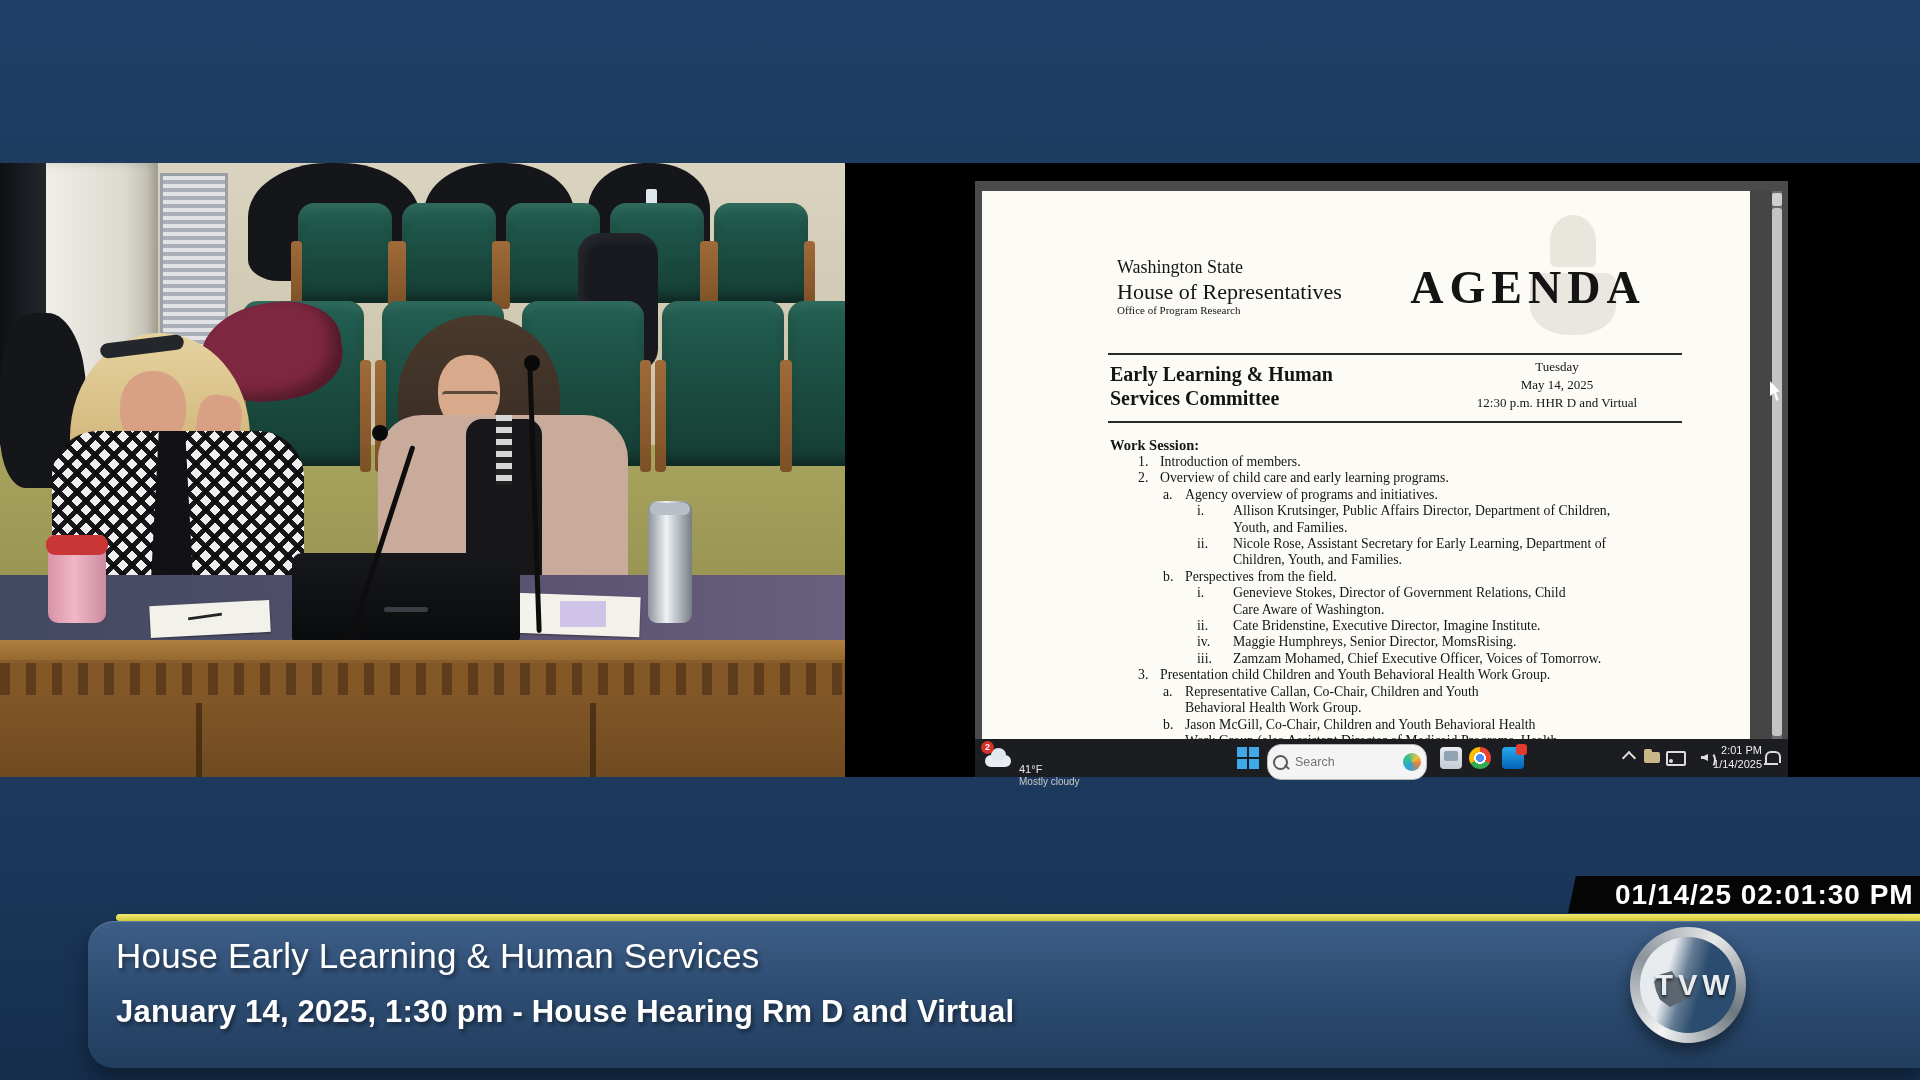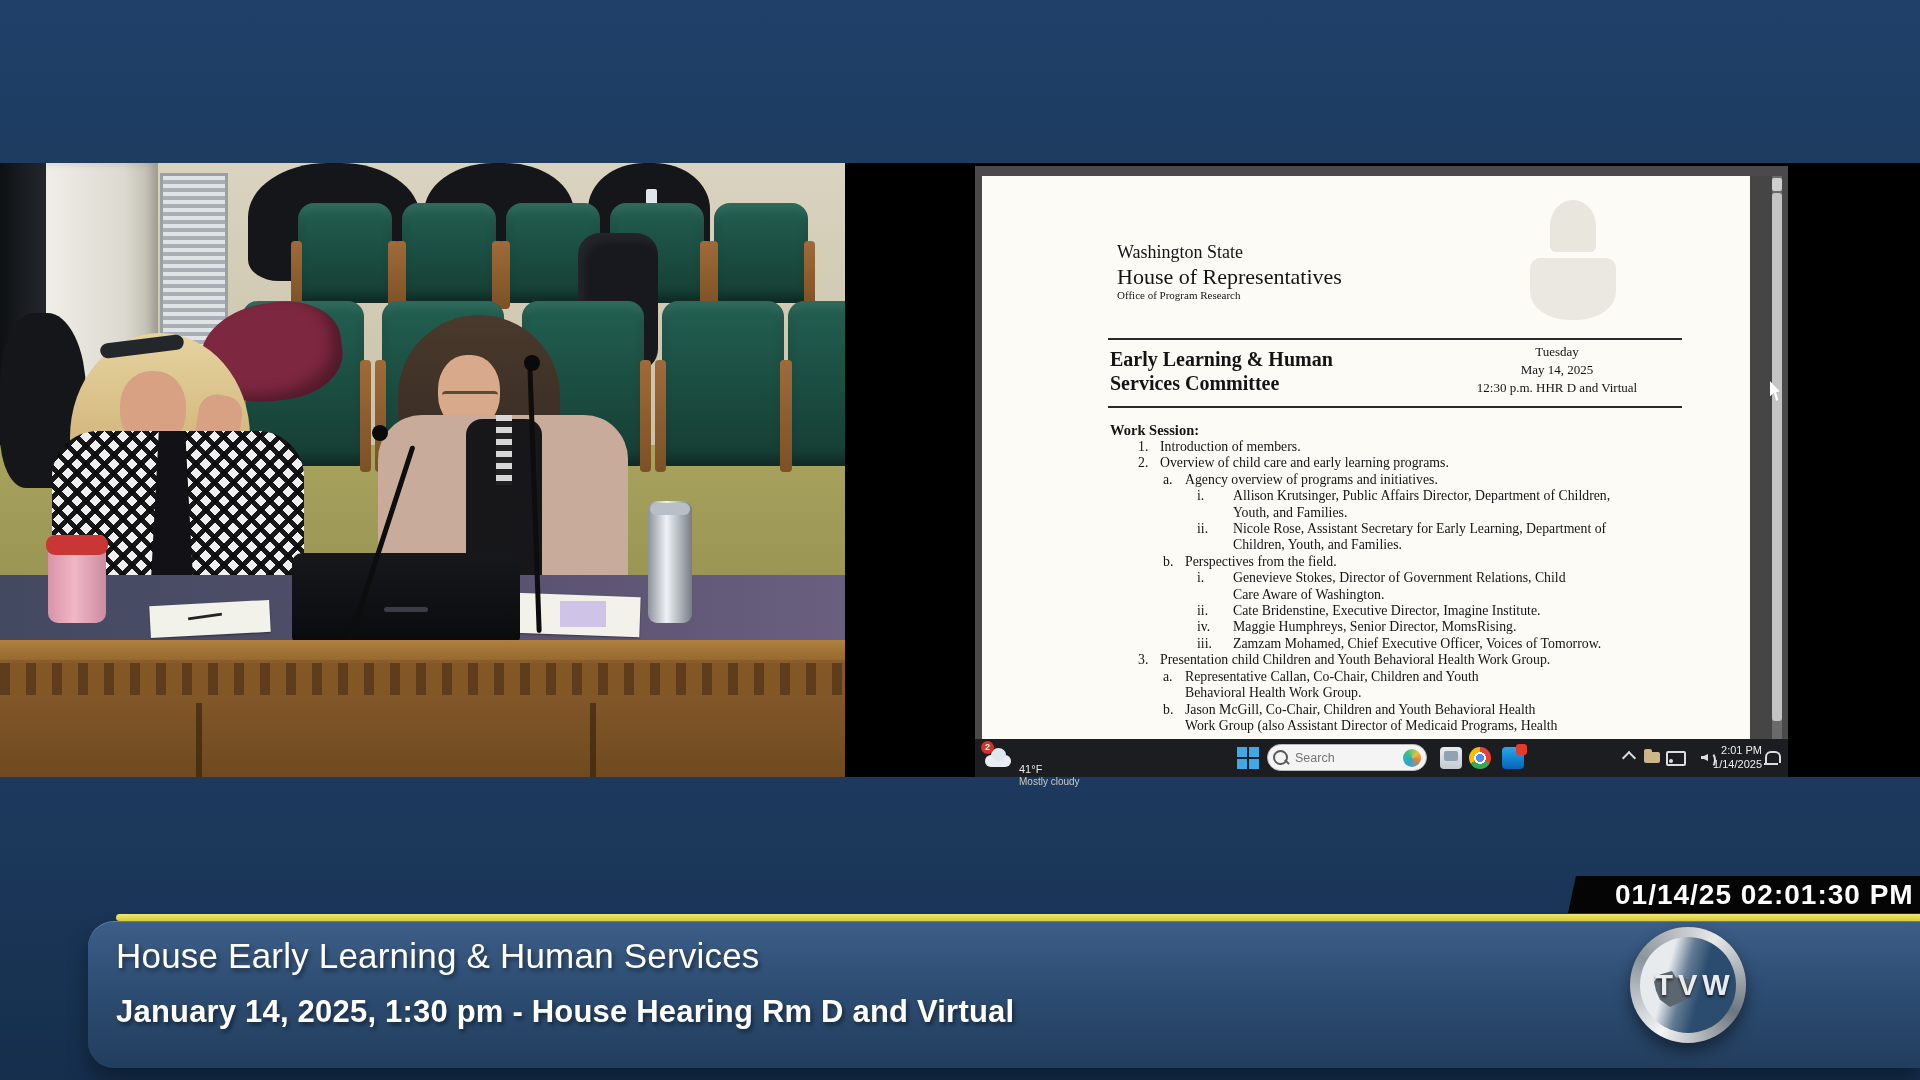--- a/index.html
+++ b/index.html
@@ -57,21 +57,21 @@
   .v-cup::before{content:"";position:absolute;left:-2px;top:0;width:62px;height:20px;background:#c93636;border-radius:9px;}
   .v-tumbler{left:648px;top:338px;width:44px;height:122px;background:linear-gradient(90deg,#8d939b,#eef2f5 42%,#767d85);border-radius:9px;}
   .v-tumbler::before{content:"";position:absolute;left:2px;top:2px;width:40px;height:12px;background:#b9bfc6;border-radius:6px;}
   .v-desk-trim{left:0;top:477px;width:845px;height:20px;background:linear-gradient(180deg,#b0803f,#96692f);}
   .v-desk-front{left:0;top:497px;width:845px;height:117px;background:linear-gradient(180deg,#8a5c2c,#6f4a20);}
   .v-dentil{left:0;top:500px;width:845px;height:32px;background:repeating-linear-gradient(90deg,#56381a 0 10px,#835626 10px 26px);opacity:.85;}
   .v-groove{top:540px;width:6px;height:74px;background:rgba(40,24,8,.55);}
 
   
   #share{left:845px;top:163px;width:1075px;height:614px;background:#000;}
-  .doc-window{left:130px;top:3px;width:813px;height:573px;background:#4a4a4a;}
+  .doc-window{left:130px;top:18px;width:813px;height:573px;background:#4a4a4a;}
   .doc-page{left:7px;top:10px;width:768px;height:563px;background:#fcfbf6;color:#141414;font-family:"Liberation Serif",serif;overflow:hidden;}
   .scroll-gutter{left:775px;top:10px;width:22px;height:563px;background:#454545;}
   .scroll-bar{left:797px;top:10px;width:10px;height:563px;background:#6a6a6a;}
   .scroll-btn{left:797px;top:12px;width:10px;height:13px;background:#cfcfcf;border-radius:2px;}
   .scroll-thumb{left:797px;top:27px;width:10px;height:528px;background:#c4c4c4;border-radius:3px;}
   .cursor{left:925px;top:218px;width:14px;height:20px;background:#fff;
           clip-path:polygon(0 0,0 76%,27% 60%,45% 100%,60% 93%,43% 55%,70% 52%);
           filter:drop-shadow(0 0 1px #000);}
 
   .org1{left:135px;top:66px;font-size:18px;}
@@ -100,21 +100,21 @@
   .tb-cloud{position:relative;width:26px;height:20px;margin-top:4px;}
   .tb-cloud .c1{position:absolute;left:0;bottom:0;width:26px;height:12px;background:#e8eef4;border-radius:8px;}
   .tb-cloud .c2{position:absolute;left:6px;bottom:6px;width:15px;height:13px;background:#dfe7ef;border-radius:50%;}
   .tb-badge{position:absolute;left:-4px;top:-6px;width:13px;height:13px;background:#d93025;color:#fff;border-radius:50%;
             font-size:9px;line-height:13px;text-align:center;font-weight:700;}
   .tb-wtxt{display:flex;flex-direction:column;justify-content:center;margin-top:20px;}
   .tb-temp{font-size:11px;line-height:13px;}
   .tb-cond{font-size:10px;line-height:12px;color:#c9c9c9;}
   .tb-start{left:262px;top:8px;width:22px;height:22px;display:grid;grid-template-columns:10px 10px;grid-template-rows:10px 10px;gap:2px;}
   .tb-start span{background:#3fa9e8;}
-  .tb-search{left:292px;top:5px;width:160px;height:27px;background:#f4f4f4;border:1px solid #b9b9b9;border-radius:14px;
+  .tb-search{left:292px;top:5px;width:160px;height:36px;background:#f4f4f4;border:1px solid #b9b9b9;border-radius:14px;
              display:flex;align-items:center;padding:0 5px;box-sizing:border-box;gap:5px;}
   .mag{position:relative;width:11px;height:11px;border:2px solid #5a5a5a;border-radius:50%;flex:0 0 auto;}
   .mag::after{content:"";position:absolute;left:9px;top:9px;width:6px;height:2px;background:#5a5a5a;transform:rotate(45deg);}
   .tb-search input{flex:1;min-width:0;border:none;background:transparent;font-size:12.5px;color:#444;outline:none;font-family:"Liberation Sans",sans-serif;}
   .sphere{width:18px;height:18px;border-radius:50%;flex:0 0 auto;background:conic-gradient(from 210deg,#2aa4d9,#35c08f 30%,#e8c23d 55%,#e8833d 70%,#2aa4d9);}
   .tb-app{top:8px;width:22px;height:22px;border-radius:4px;}
   .tb-winicon{left:465px;background:linear-gradient(180deg,#e9edf0,#c3cbd2);}
   .tb-winicon::after{content:"";position:absolute;left:4px;top:4px;width:14px;height:10px;background:#8fa3b5;border-radius:2px;}
   .tb-chrome{left:494px;border-radius:50%;background:radial-gradient(circle at 50% 50%,#4f8df5 0 4px,#fff 4px 6px,transparent 6px),
              conic-gradient(#e94335 0 120deg,#34a853 0 240deg,#fbbc04 0 360deg);}
@@ -223,20 +223,21 @@
   <div id="share" class="abs">
     <div class="abs doc-window">
       <div class="abs doc-page">
         <div class="abs watermark">
             <div class="dome"></div>
             <div class="base"></div>
           </div>
         <div class="abs org1">Washington State</div>
         <div class="abs org2">House of Representatives</div>
         <div class="abs org3">Office of Program Research</div>
+        <div class="abs agenda-title">AGENDA</div>
         <div class="abs rule" style="top:162px;"></div>
         <div class="abs committee1">Early Learning &amp; Human</div>
         <div class="abs committee2">Services Committee</div>
         <div class="abs meet" style="top:168px;">Tuesday</div>
         <div class="abs meet" style="top:186px;">May 14, 2025</div>
         <div class="abs meet" style="top:204px;">12:30 p.m. HHR D and Virtual</div>
         <div class="abs rule" style="top:230px;"></div>
         <div class="abs ws-head">Work Session:</div>
         <div class="abs" id="agenda-list">
             <div class="agr i1">

